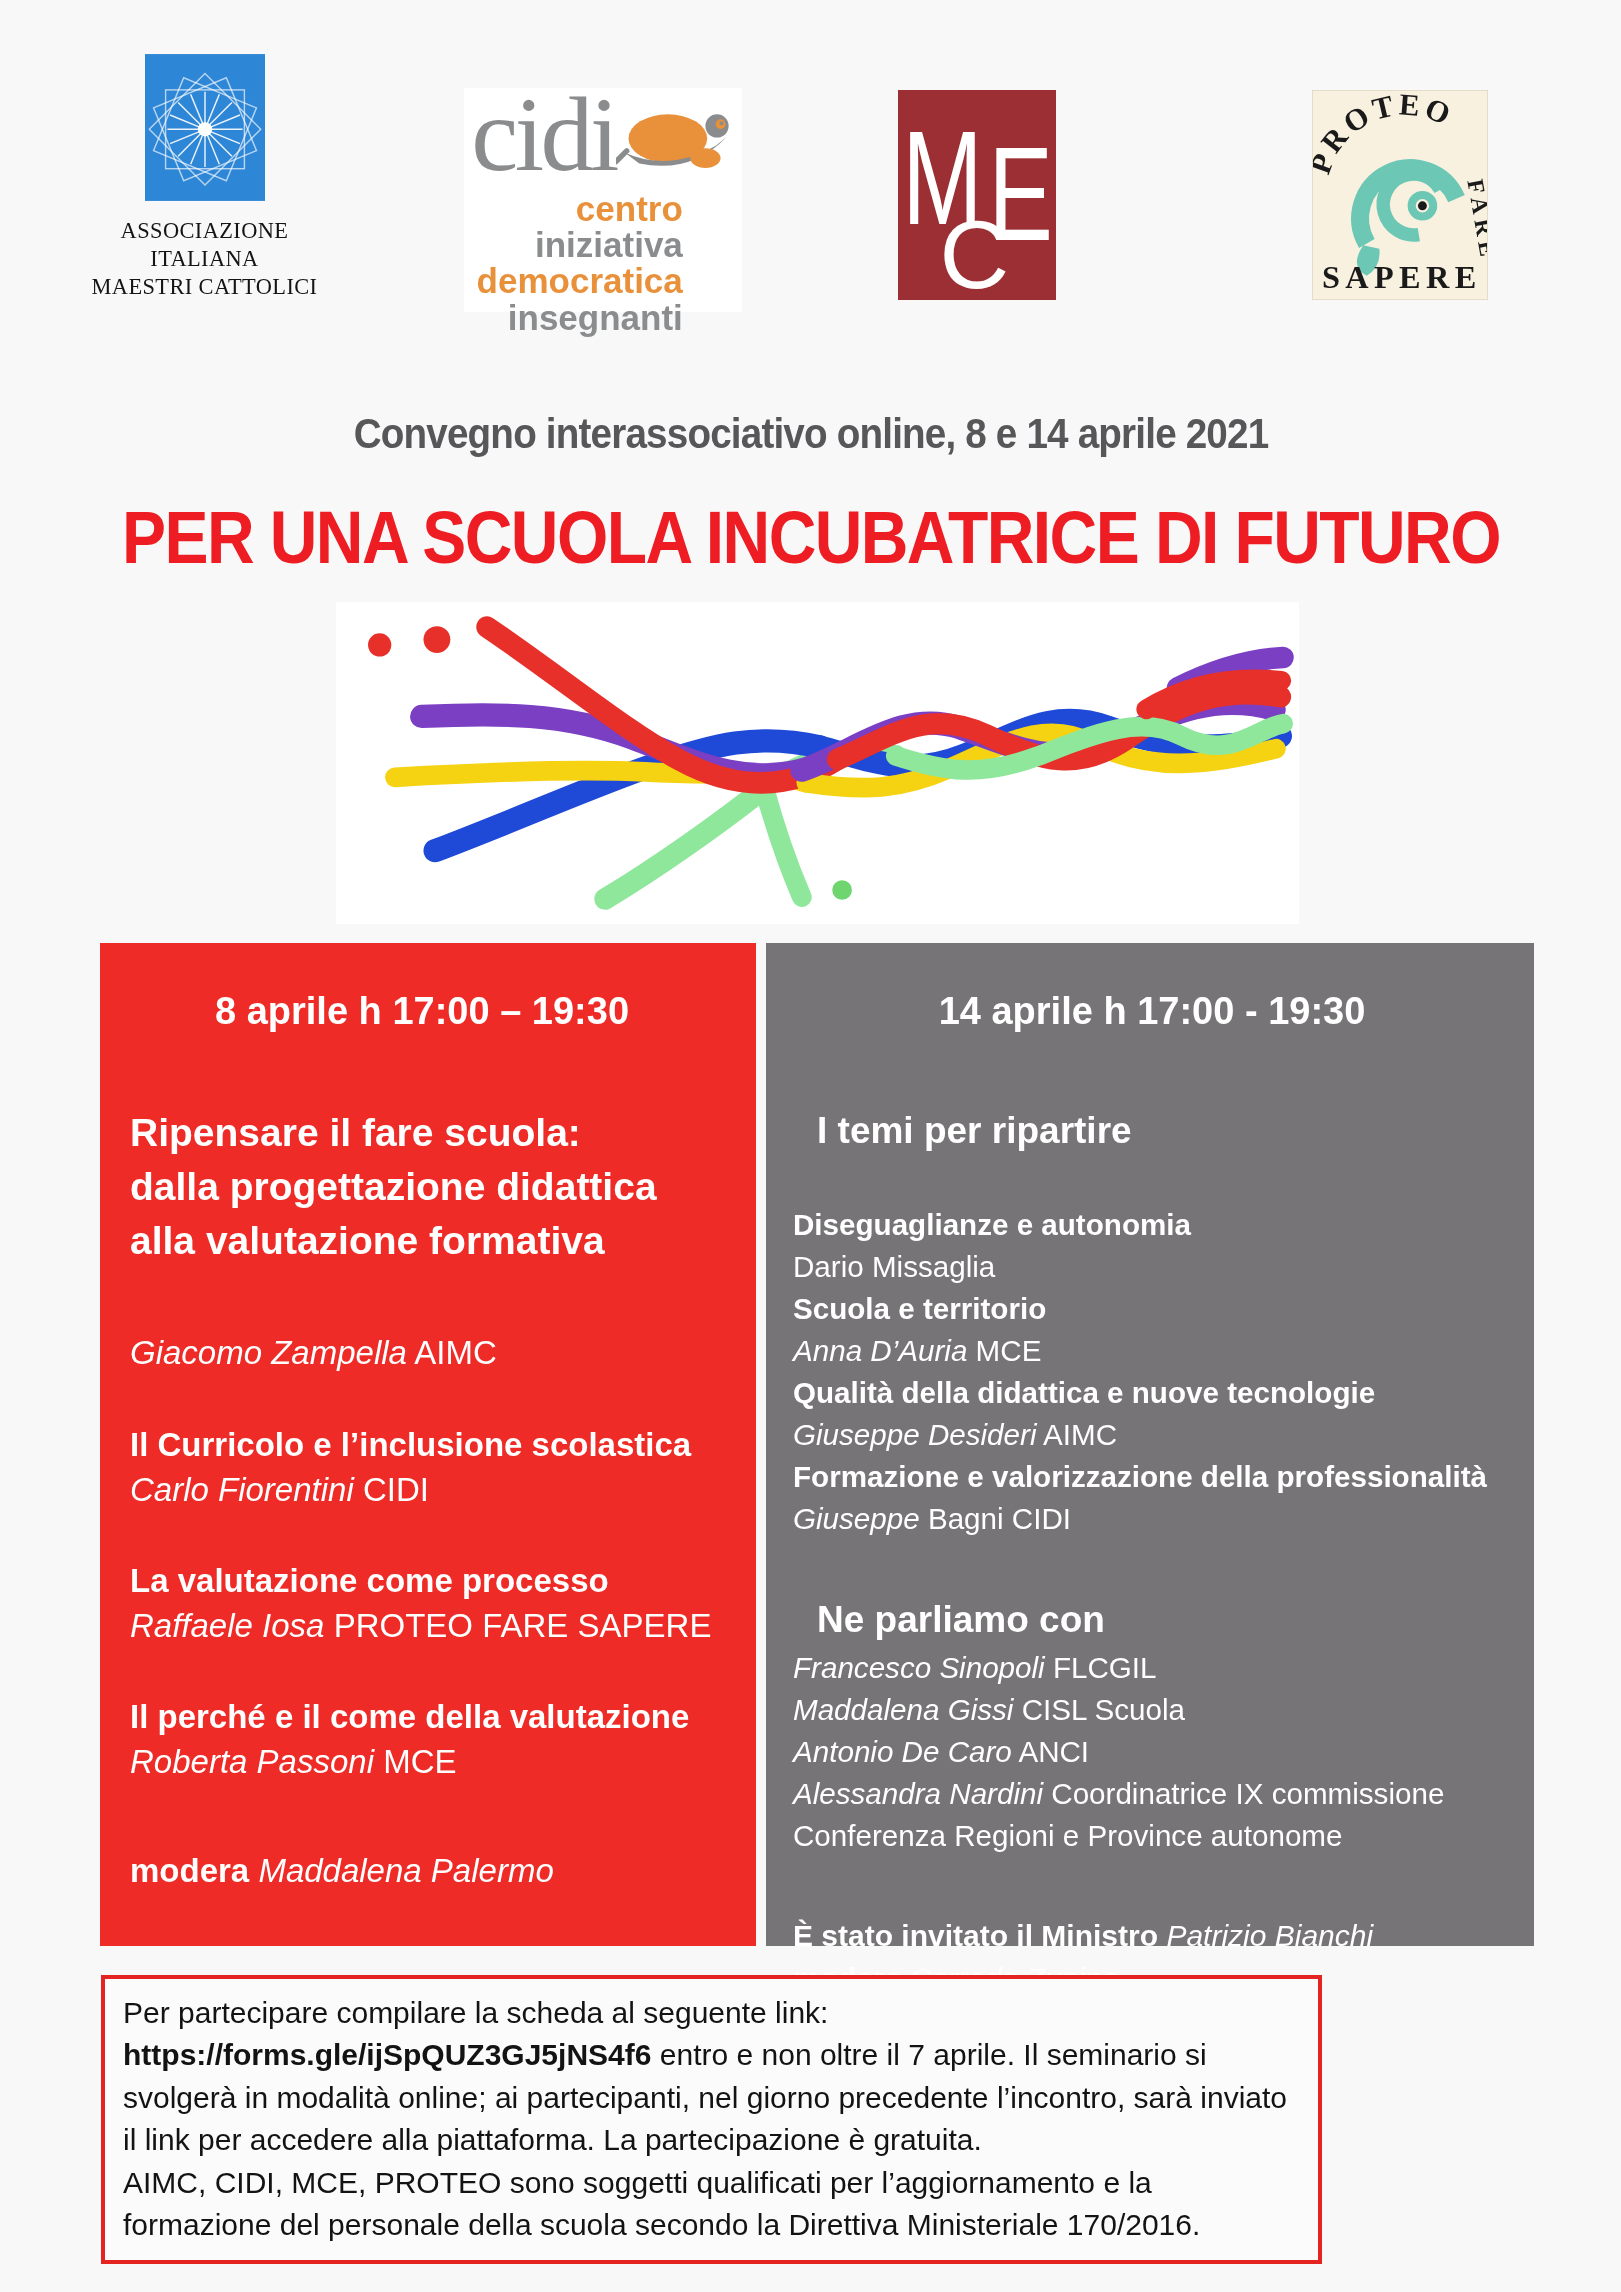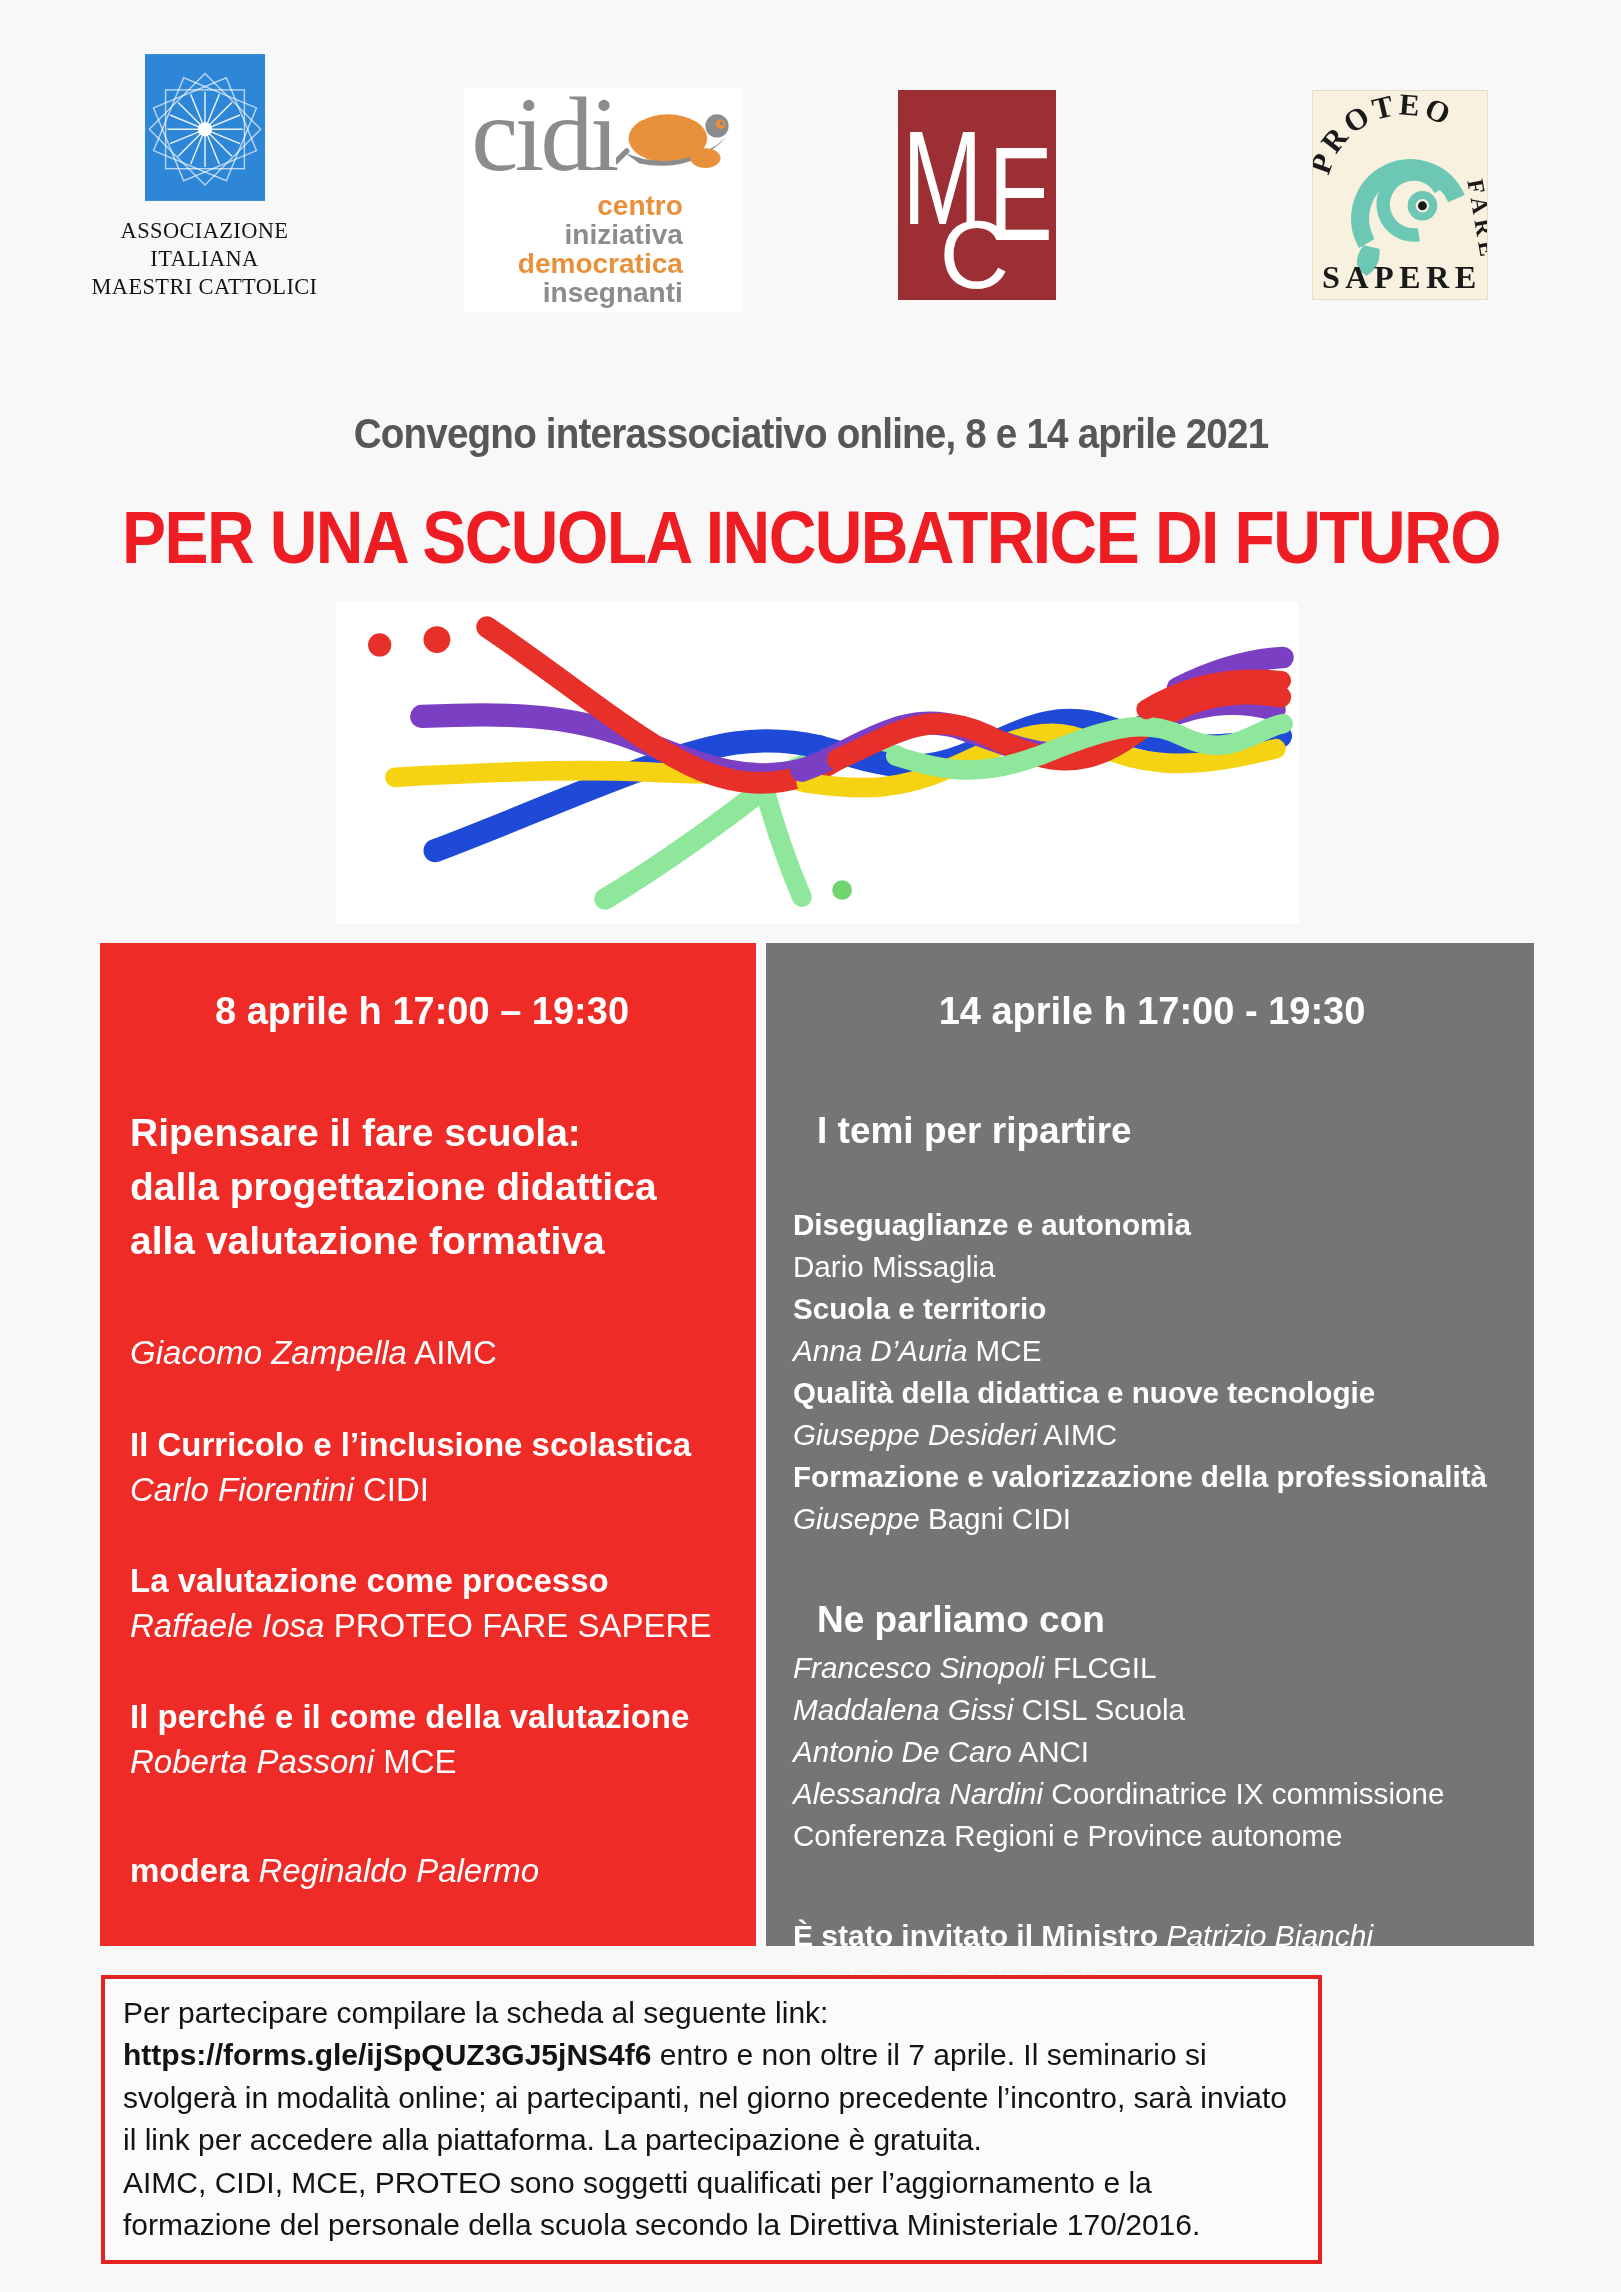--- a/index.html
+++ b/index.html
@@ -6,21 +6,21 @@
   body{background:#e9e9e9;font-family:"Liberation Sans", sans-serif;}
   .page{position:relative;width:1622px;height:2293px;background:#f8f8f8;overflow:hidden;margin:0 auto;}
 
   
   .logo{position:absolute;}
   .logo-aimc{left:70px;top:54px;width:269px;text-align:center;}
   .aimc-caption{margin-top:12.5px;font-family:"Liberation Serif", serif;font-size:22.4px;line-height:1.25;color:#141414;letter-spacing:0.4px;}
   .logo-cidi{left:464px;top:88px;width:278px;height:224px;background:#ffffff;padding:5.4px 7.2px;box-sizing:border-box;}
   .cidi-top{display:flex;align-items:flex-end;}
   .cidi-word{font-family:"Liberation Serif", serif;font-size:106px;line-height:.8;color:#8a8c8e;letter-spacing:-3.6px;}
-  .cidi-lines{text-align:right;font-weight:bold;font-size:28px;line-height:1.04;margin-top:12.5px;padding-right:52px;}
+  .cidi-lines{text-align:right;font-weight:bold;font-size:35px;line-height:1.04;margin-top:12.5px;padding-right:52px;}
   .c-orange{color:#e8913a;}
   .c-gray{color:#8a8c8e;}
   .logo-mce{left:898px;top:90px;width:158px;height:210px;background:#9c2f34;}
   .logo-proteo{left:1312px;top:90px;width:176px;height:210px;background:#f8f1e0;border:0.9px solid #e4dcc6;box-sizing:border-box;}
 
   
   .subtitle{position:absolute;left:0;top:410px;width:100%;text-align:center;font-weight:bold;font-size:42px;color:#57575a;transform:scaleX(.92);letter-spacing:-0.9px;}
   .main-title{position:absolute;left:0;top:494px;width:100%;text-align:center;font-weight:bold;font-size:75px;color:#ee1c23;transform:scaleX(.88);letter-spacing:-1.8px;}
 
   
@@ -190,21 +190,21 @@
         <div class="item-title">La valutazione come processo</div>
         <div><span class="it">Raffaele Iosa</span> <span>PROTEO FARE SAPERE</span></div>
       </div>
       <div class="item">
         <div class="item-title">Il perché e il come della valutazione</div>
         <div><span class="it">Roberta Passoni</span> <span>MCE</span></div>
       </div>
     </div>
     <div class="modera-left">
       <span class="b">modera</span>
-      <span class="it">Reginaldo Palermo</span>
+      <span class="it">Maddalena Palermo</span>
     </div>
   </section>
 
   <section class="panel panel-right">
     <div class="panel-header">14 aprile h 17:00 - 19:30</div>
     <div class="section-title sec1">I temi  per ripartire</div>
     <div class="items-right">
       <div class="item-title">Diseguaglianze e autonomia</div>
       <div><span>Dario Missaglia</span> <span></span></div>
       <div class="item-title">Scuola e territorio</div>

